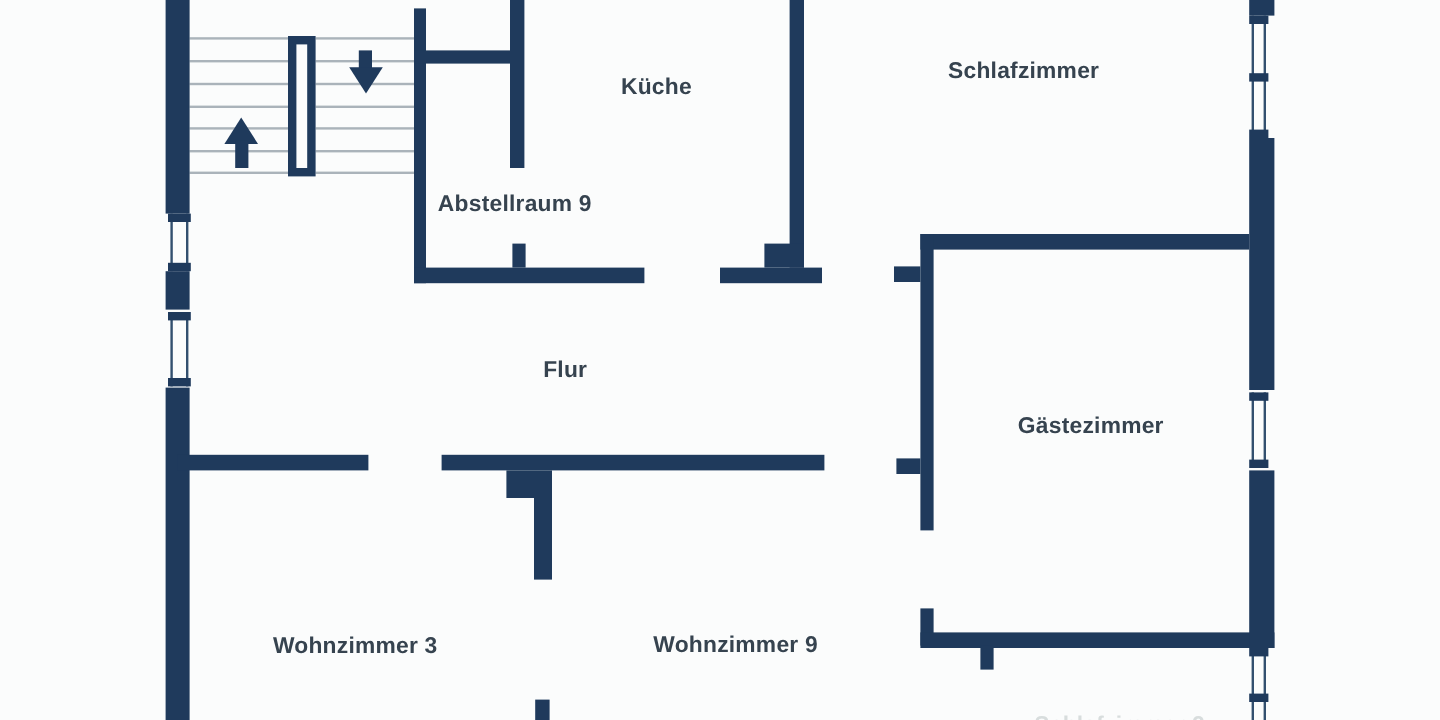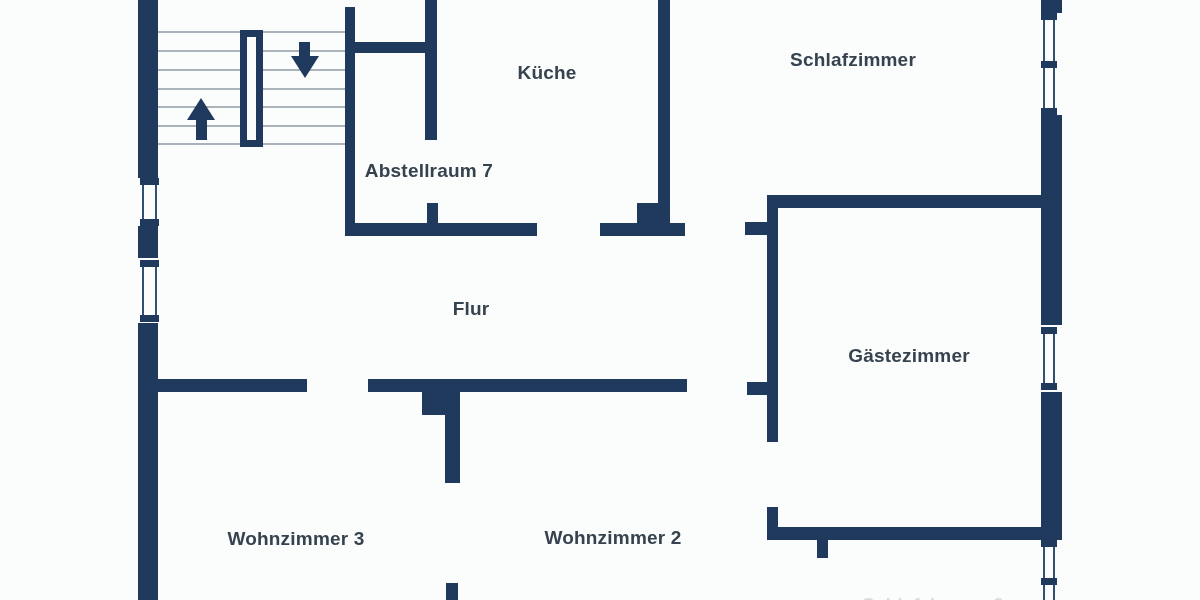--- a/index.html
+++ b/index.html
@@ -120,20 +120,20 @@
   </div>
 
   <div class="wall" style="left:148px;top:379px;width:159px;height:13px;"></div>
   <div class="wall" style="left:368px;top:379px;width:319px;height:13px;"></div>
   <div class="wall" style="left:422px;top:392px;width:38px;height:23px;"></div>
   <div class="wall" style="left:445px;top:415px;width:15px;height:68px;"></div>
   <div class="wall" style="left:446px;top:583px;width:12px;height:17px;"></div>
 
   <div class="room-label" style="left:547px;top:73px;">Küche</div>
   <div class="room-label" style="left:853px;top:60px;">Schlafzimmer</div>
-  <div class="room-label" style="left:429px;top:171px;">Abstellraum 7</div>
+  <div class="room-label" style="left:429px;top:171px;">Abstellraum 9</div>
   <div class="room-label" style="left:471px;top:309px;">Flur</div>
   <div class="room-label" style="left:909px;top:356px;">Gästezimmer</div>
   <div class="room-label" style="left:296px;top:539px;">Wohnzimmer 3</div>
-  <div class="room-label" style="left:613px;top:538px;">Wohnzimmer 2</div>
+  <div class="room-label" style="left:613px;top:538px;">Wohnzimmer 9</div>
   <div class="room-label faint" style="left:933px;top:594px;">Schlafzimmer 2</div>
 
 </div>
 
 </body></html>

